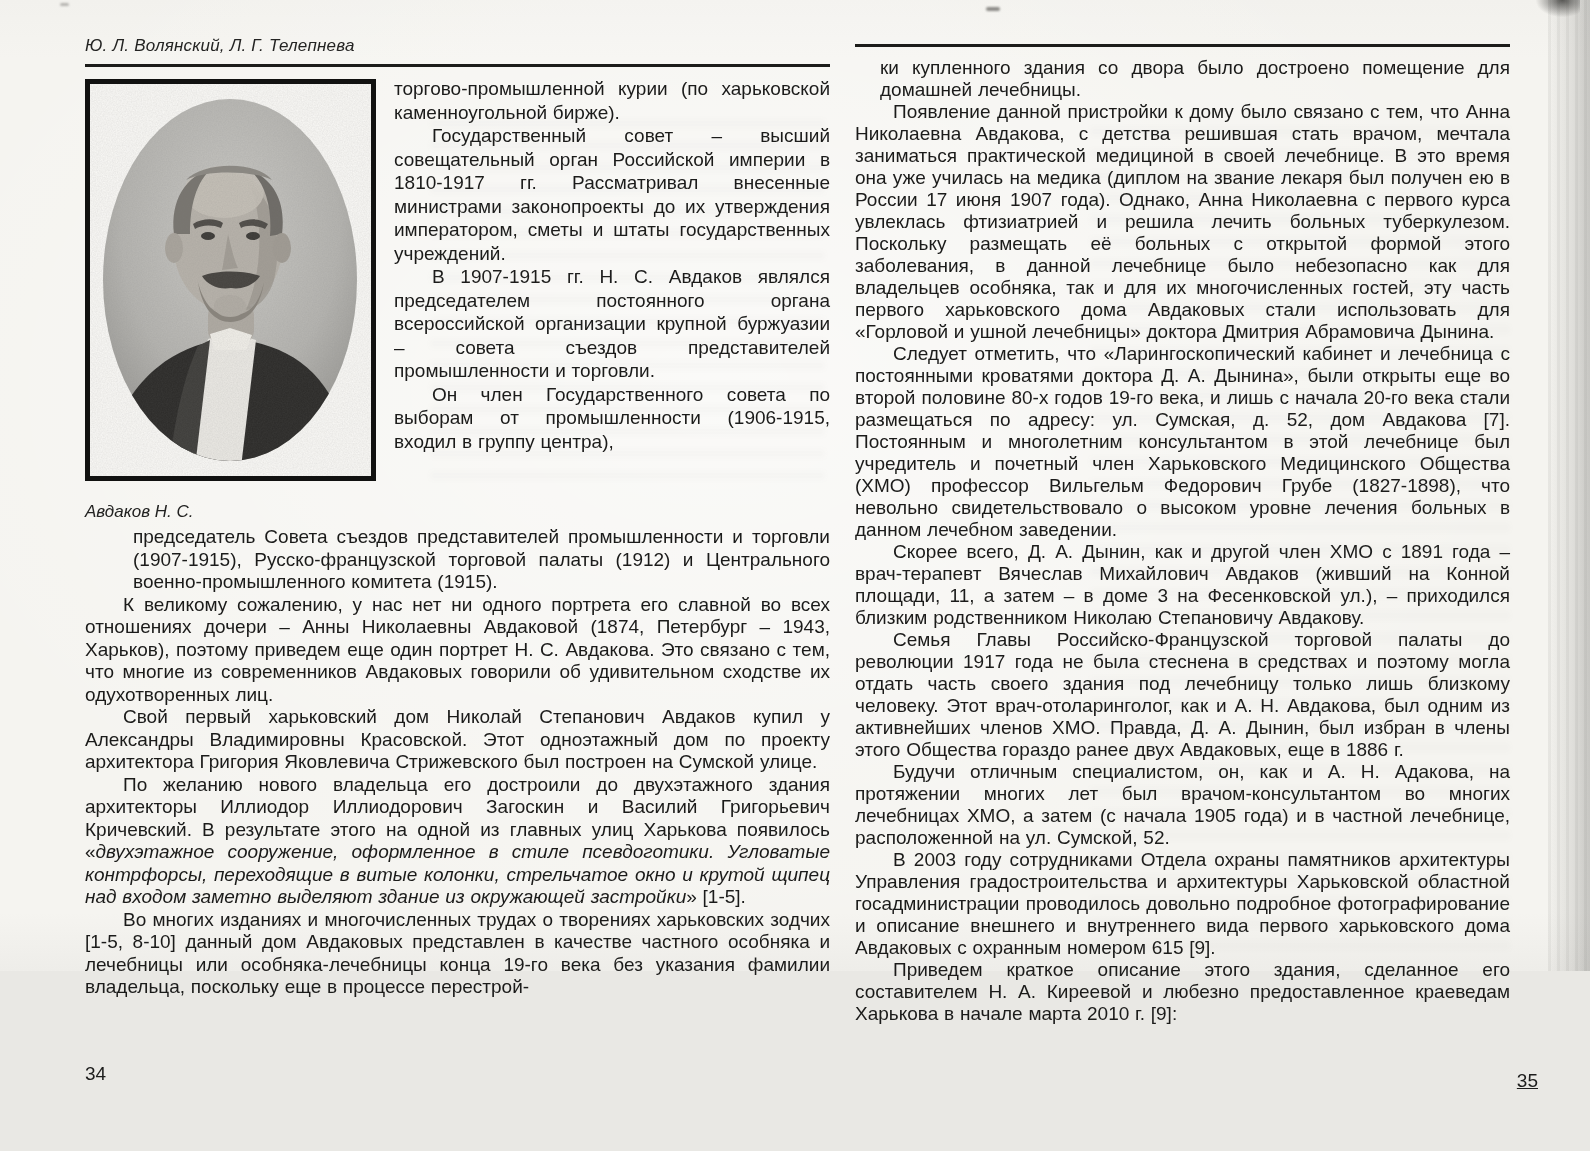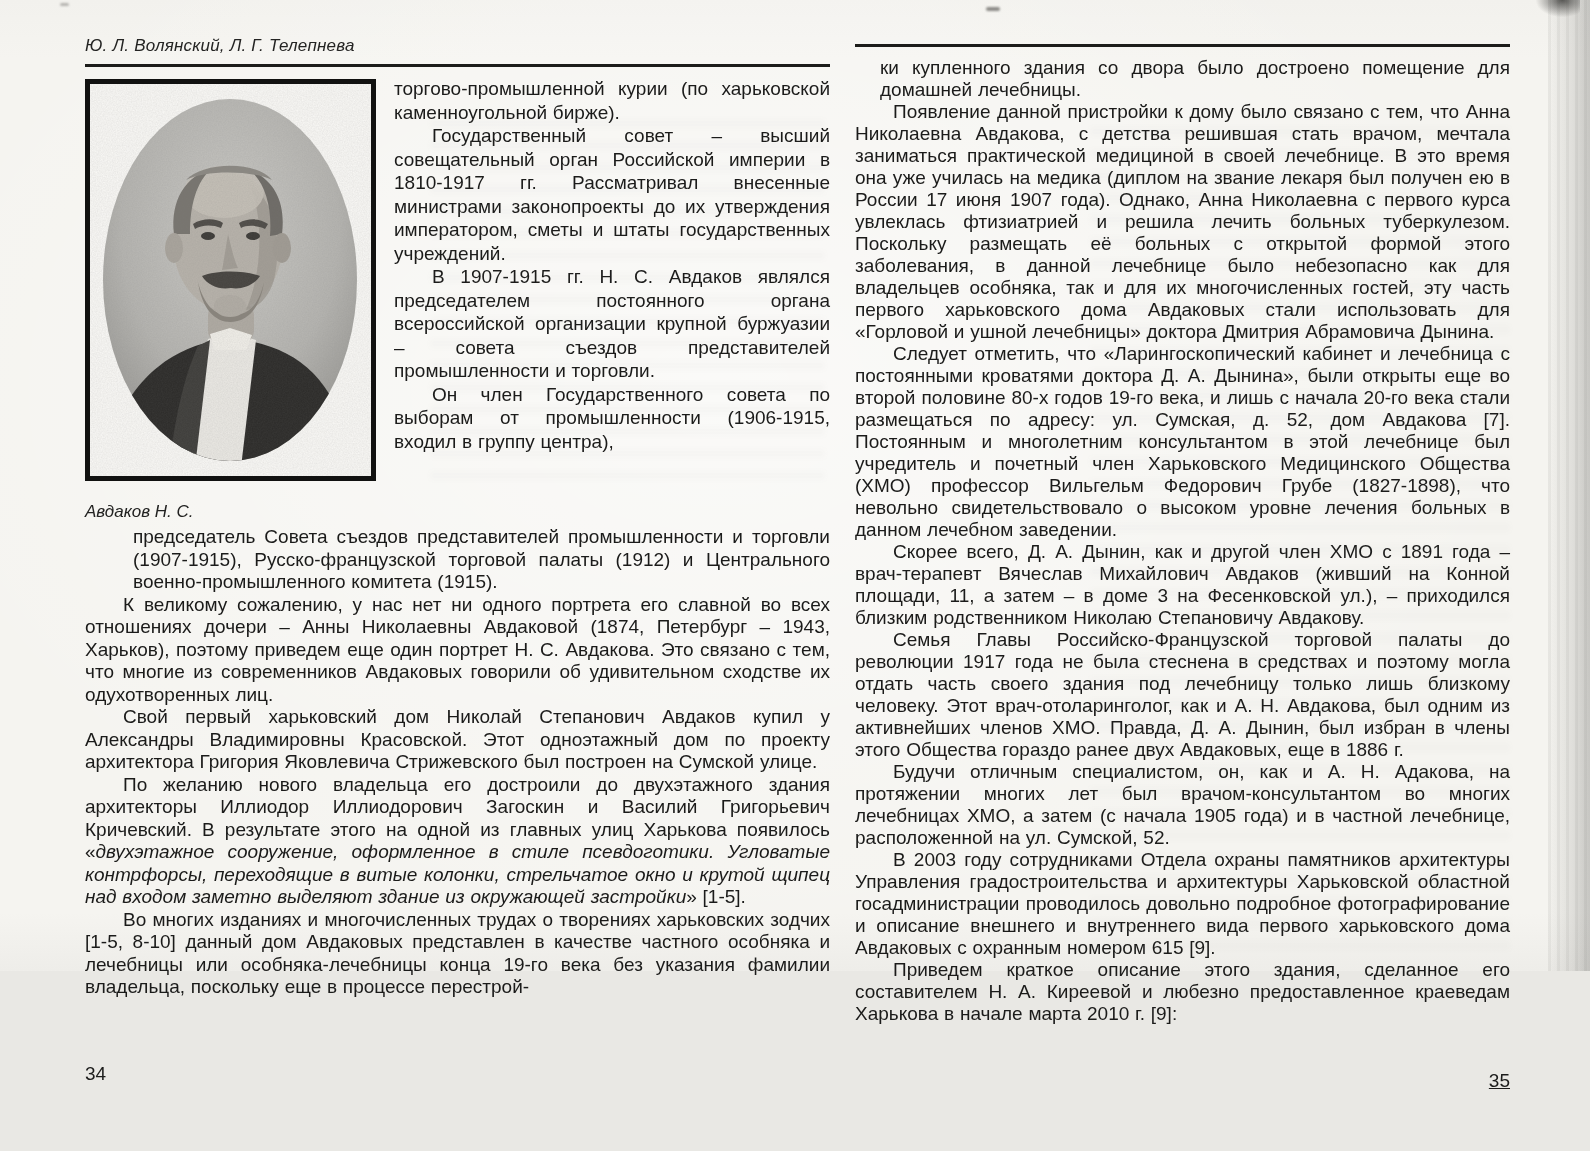--- a/index.html
+++ b/index.html
@@ -72,21 +72,21 @@
   }
   .page-right p.para { line-height: 22px; }
   p.para.no-indent { text-indent: 0; padding-left: 25px; }
   p.para.clear { clear: left; margin-left: 23px; }
   .page-left .wide p.para { line-height: 22.5px; }
   p.para i { font-style: italic; }
   .page-number {
     position: absolute; font-size: 19px; color: #1c1c1b; text-align: right;
   }
   .page-number.pn-left  { left: 85px;  top: 1063px; }
-  .page-number.pn-right { left: 855px; width: 655px; text-align: right; top: 1070px; text-decoration: underline; }
+  .page-number.pn-right { left: 883px; width: 655px; text-align: right; top: 1070px; text-decoration: underline; }
 </style>
 </head>
 <body>
 
 <div class="spread">
 
   <div class="page page-left">
     <div class="running-head">Ю. Л. Волянский,  Л. Г. Телепнева</div>
     <hr class="head-rule">
     <div class="page-body">

